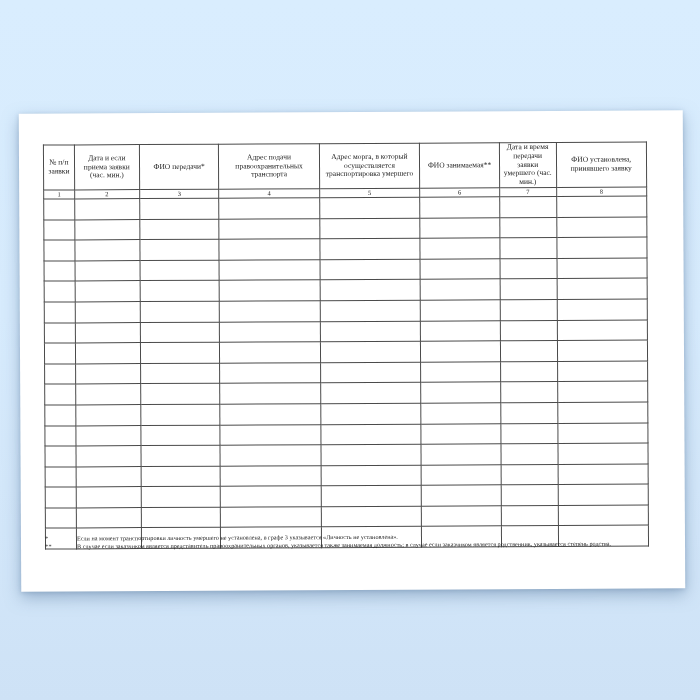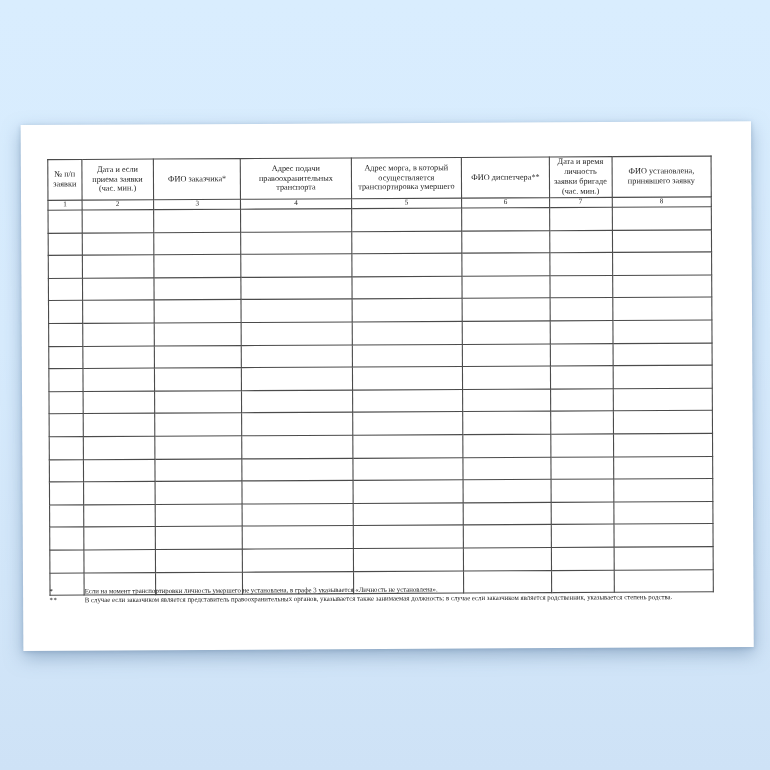--- a/index.html
+++ b/index.html
@@ -98,25 +98,25 @@
           <col style="width: 16.6%;">
           <col style="width: 16.7%;">
           <col style="width: 13.2%;">
           <col style="width: 9.4%;">
           <col style="width: 15%;">
         </colgroup>
       <thead>
         <tr class="header-row">
             <th>№ п/п заявки</th>
             <th>Дата и если приема заявки (час. мин.)</th>
-            <th>ФИО заказчика*</th>
+            <th>ФИО передачи*</th>
             <th>Адрес подачи правоохранительных транспорта</th>
             <th>Адрес морга, в который осуществляется транспортировка умершего</th>
-            <th>ФИО диспетчера**</th>
-            <th>Дата и время личность заявки бригаде (час. мин.)</th>
+            <th>ФИО занимаемая**</th>
+            <th>Дата и время передачи заявки умершего (час. мин.)</th>
             <th>ФИО установлена, принявшего заявку</th>
           </tr>
         <tr class="number-row">
             <th>1</th>
             <th>2</th>
             <th>3</th>
             <th>4</th>
             <th>5</th>
             <th>6</th>
             <th>7</th>

